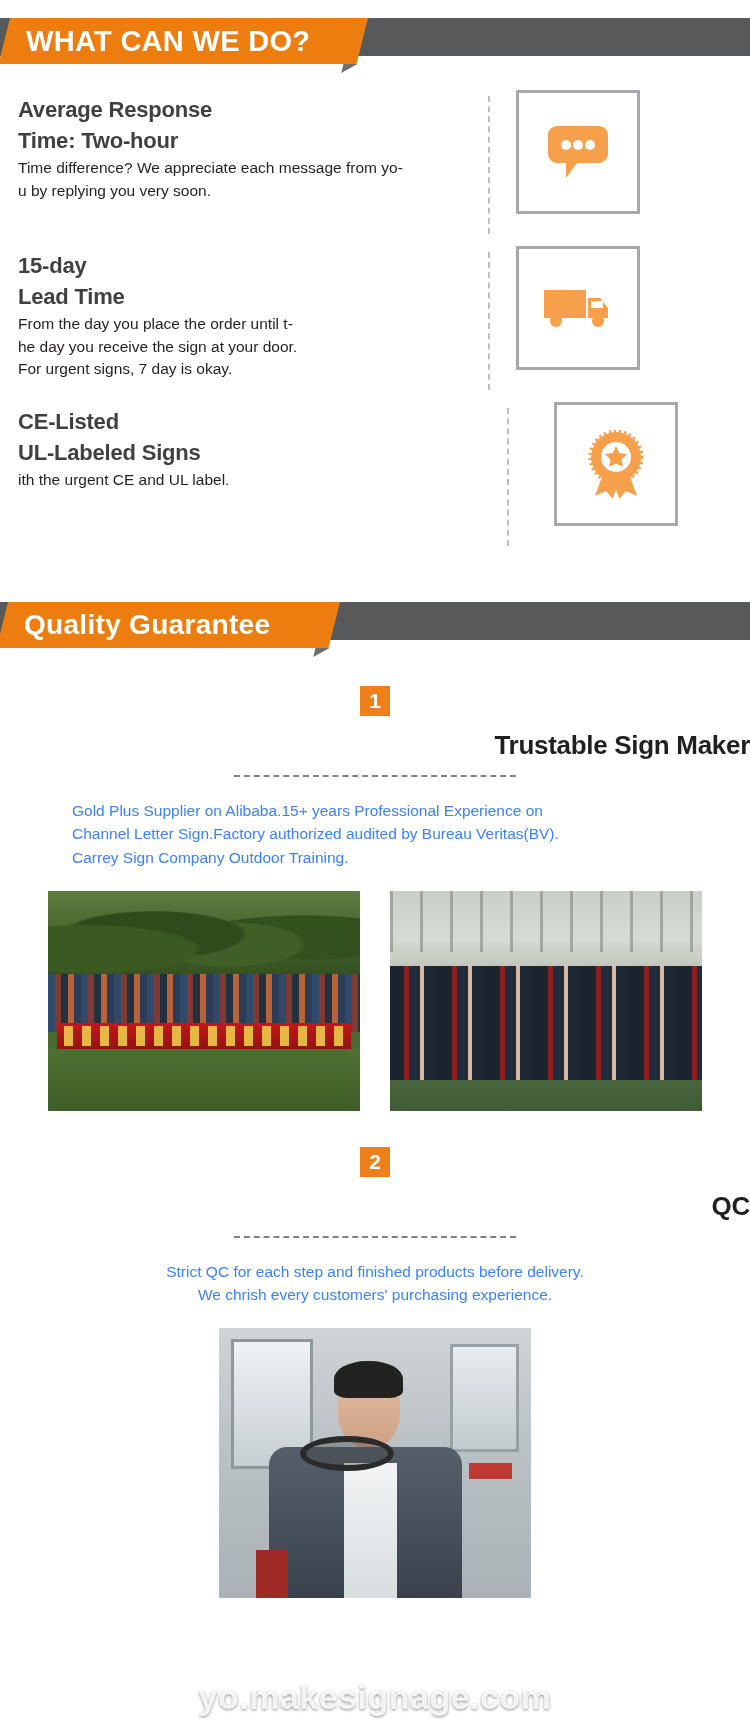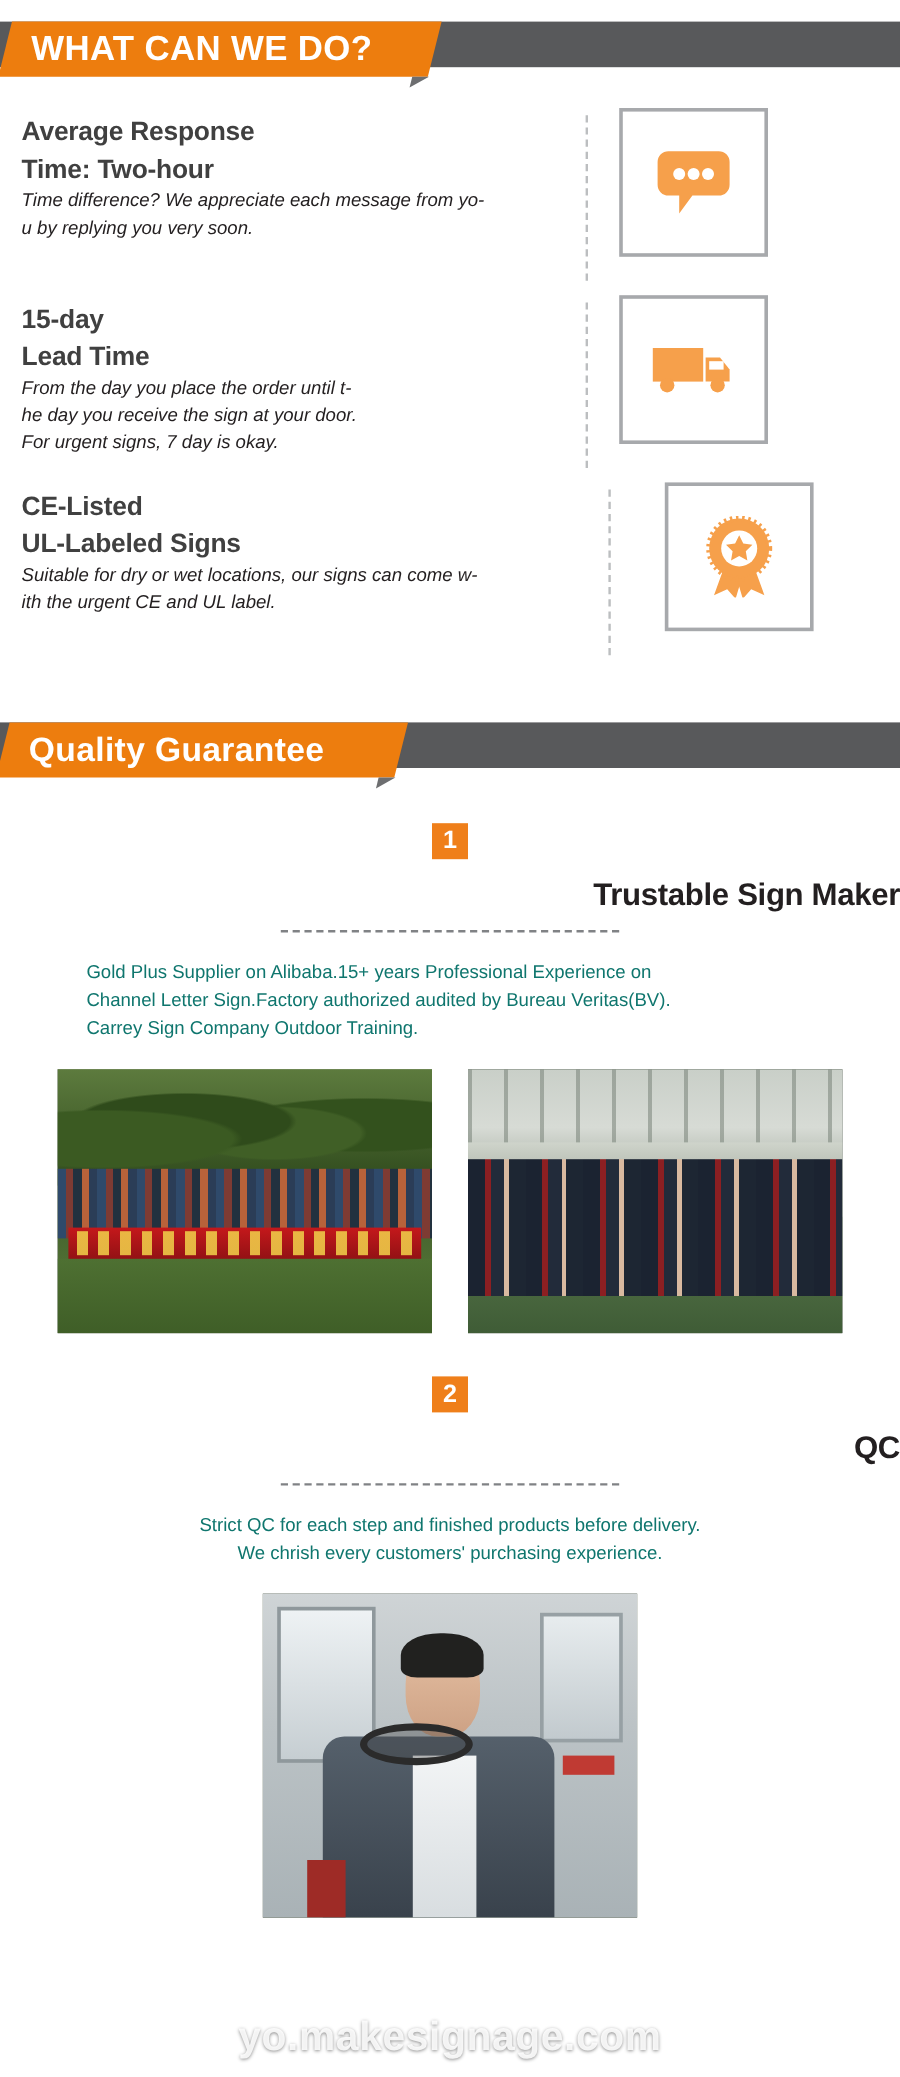--- a/index.html
+++ b/index.html
@@ -83,21 +83,20 @@
     font-size: 22px;
     font-weight: bold;
     line-height: 1.42;
     letter-spacing: -0.2px;
   }
   .feature-desc {
     color: #231f20;
     font-size: 15.5px;
     line-height: 1.45;
     margin-top: 1px;
-    font-style: italic;
   }
   .feature-divider {
     width: 0;
     border-left: 2px dashed #bcbec0;
     align-self: stretch;
     margin: 6px 12px 6px 8px;
     min-height: 132px;
   }
   .icon-box {
     width: 124px;
@@ -135,21 +134,21 @@
   }
   .dash-rule {
     width: 282px;
     height: 0;
     border-top: 2px dashed #808285;
     margin: 14px auto 0 auto;
   }
   .block-body {
     font-size: 15.5px;
     line-height: 1.5;
-    color: #0f766e;
+    color: #3b82f6;
     margin-top: 22px;
     padding: 0 72px;
   }
   .block-body.centered { text-align: center; padding: 0 42px; }
 
   
   .photo-row {
     display: flex;
     gap: 30px;
     justify-content: center;
@@ -293,21 +292,20 @@
       </div>
     </div>
 
     <div class="feature-row" style="margin-top:6px;gap:19px;">
       <div class="feature-text">
         <div class="feature-title">
           <div>CE-Listed</div>
           <div>UL-Labeled Signs</div>
         </div>
         <div class="feature-desc">
-          <div>Suitable for dry or wet locations, our signs can come w-</div>
           <div>ith the urgent CE and UL label.</div>
         </div>
       </div>
       <div class="feature-divider"></div>
       <div class="icon-box">
         <span>
           <svg width="62" height="68" viewBox="0 0 62 68">
             <path d="M18 44 l-8 22 11 -5 7 8 6 -20 z" fill="#f6a04b"></path>
             <path d="M44 44 l8 22 -11 -5 -7 8 -6 -20 z" fill="#f6a04b"></path>
             <g fill="#f6a04b">

